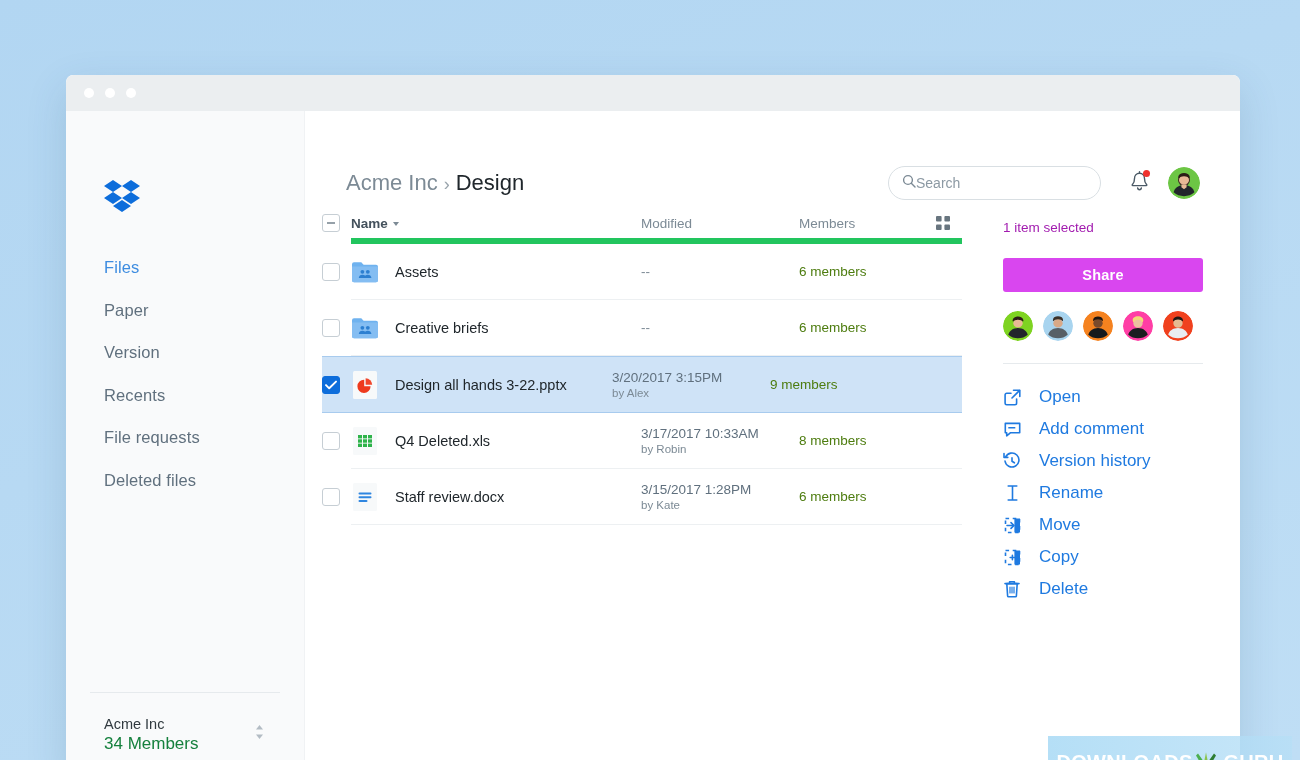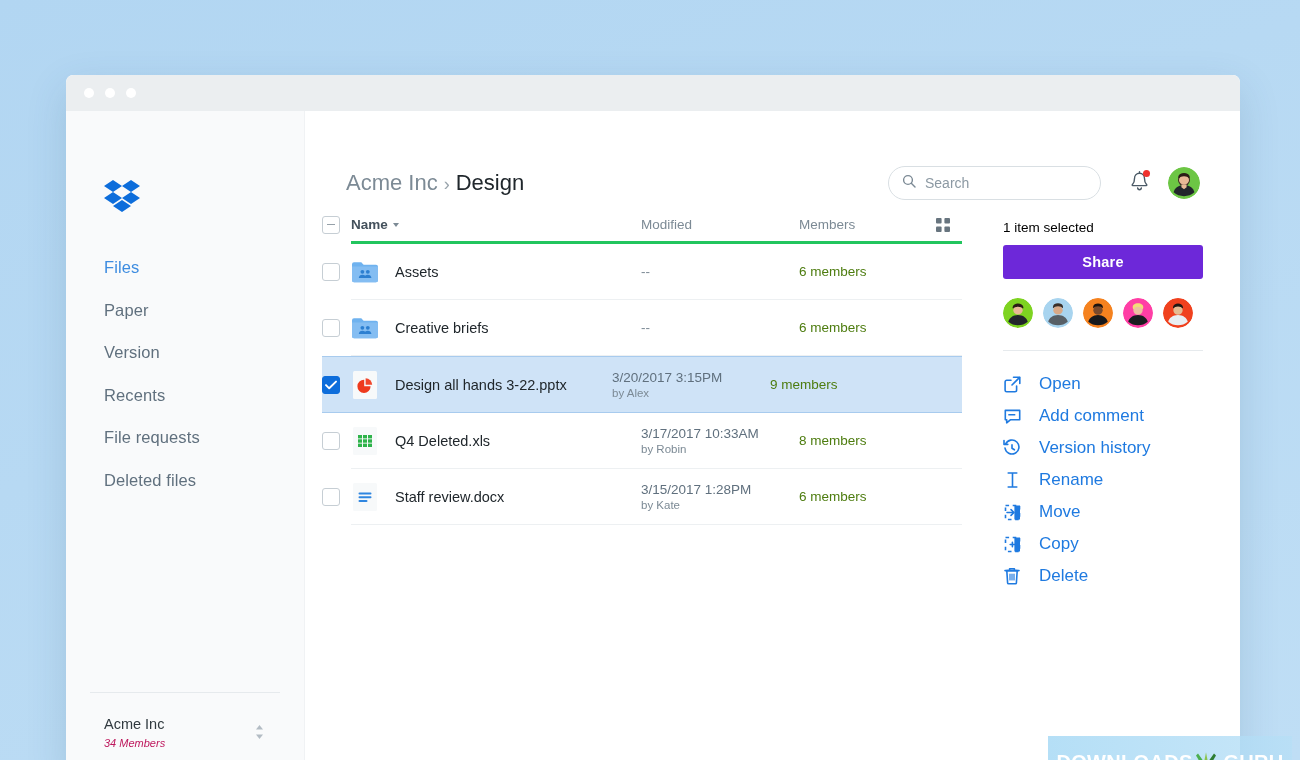--- a/index.html
+++ b/index.html
@@ -58,21 +58,21 @@
 
   #team-box {
     position: absolute;
     left: 24px; right: 24px; bottom: 0;
     border-top: 1px solid #e6eaed;
     padding: 22px 0 22px 14px;
     display: flex; align-items: center; justify-content: space-between;
     cursor: pointer;
   }
   #team-name { font-size: 14.5px; color: #30393f; line-height: 19px; }
-  #team-members { font-size: 11px; color: #be185d; line-height: 19px; font-style: italic; }
+  #team-members { font-size: 17px; color: #15803d; line-height: 19px; }
   #team-caret { margin-right: 16px; }
 
   
   #main {
     flex: 1;
     background: #ffffff;
     position: relative;
   }
 
   
@@ -92,21 +92,21 @@
     border: 1px solid #d9dfe3;
     border-radius: 17px;
     display: flex; align-items: center;
     padding: 0 13px;
     background: #fff;
   }
   #search-input {
     border: none; outline: none;
     font-family: "Liberation Sans", sans-serif;
     font-size: 14px; color: #4b5a66;
-    margin-left: 9px; width: 150px; background: transparent;
+    margin-left: 0; width: 150px; background: transparent;
   }
   #search-input::placeholder { color: #8c99a3; }
 
   #bell-wrap { position: relative; margin-left: 29px; cursor: pointer; }
   #bell-badge {
     position: absolute; right: -1px; top: -1px;
     width: 7px; height: 7px; border-radius: 50%;
     background: #f0322e;
   }
   #user-avatar {
@@ -117,21 +117,21 @@
 
   
   #content { display: flex; padding: 0 0 0 17px; }
   #file-area { width: 640px; flex: 0 0 640px; }
 
   
   #table-head {
     display: flex; align-items: center;
     height: 36px;
     padding-left: 0;
-    border-bottom: 3px solid #22c55e;
+    border-bottom: 6px solid #22c55e;
     margin-left: 29px;
     position: relative;
   }
   .chk-cell {
     position: absolute; left: -29px; top: 50%;
     transform: translateY(-50%);
     width: 29px; display: flex; align-items: center;
   }
   .checkbox {
     width: 18px; height: 18px; border-radius: 3px;
@@ -191,24 +191,24 @@
   .mod-main { font-size: 13.5px; color: #60707e; line-height: 17px; }
   .mod-by   { font-size: 11.5px; color: #7c8a95; line-height: 15px; }
   .mod-dash { font-size: 13.5px; color: #7c8a95; }
   .cell-mem { width: 130px; font-size: 13.5px; color: #4d7c0f; }
 
   
   #side-panel {
     flex: 1;
     padding: 12px 0 0 41px;
   }
-  #selection-label { font-size: 13.5px; color: #000000; margin-bottom: 10px; }
+  #selection-label { font-size: 13.5px; color: #a21caf; margin-bottom: 23px; }
   #share-button {
     width: 200px; height: 34px;
-    background: #6d28d9; color: #ffffff;
+    background: #d946ef; color: #ffffff;
     border: none; border-radius: 3px;
     font-family: "Liberation Sans", sans-serif;
     font-size: 14.5px; font-weight: bold;
     cursor: pointer;
     letter-spacing: .2px;
   }
   #member-avatars {
     display: flex; gap: 10px;
     margin-top: 19px;
     padding-bottom: 22px;

